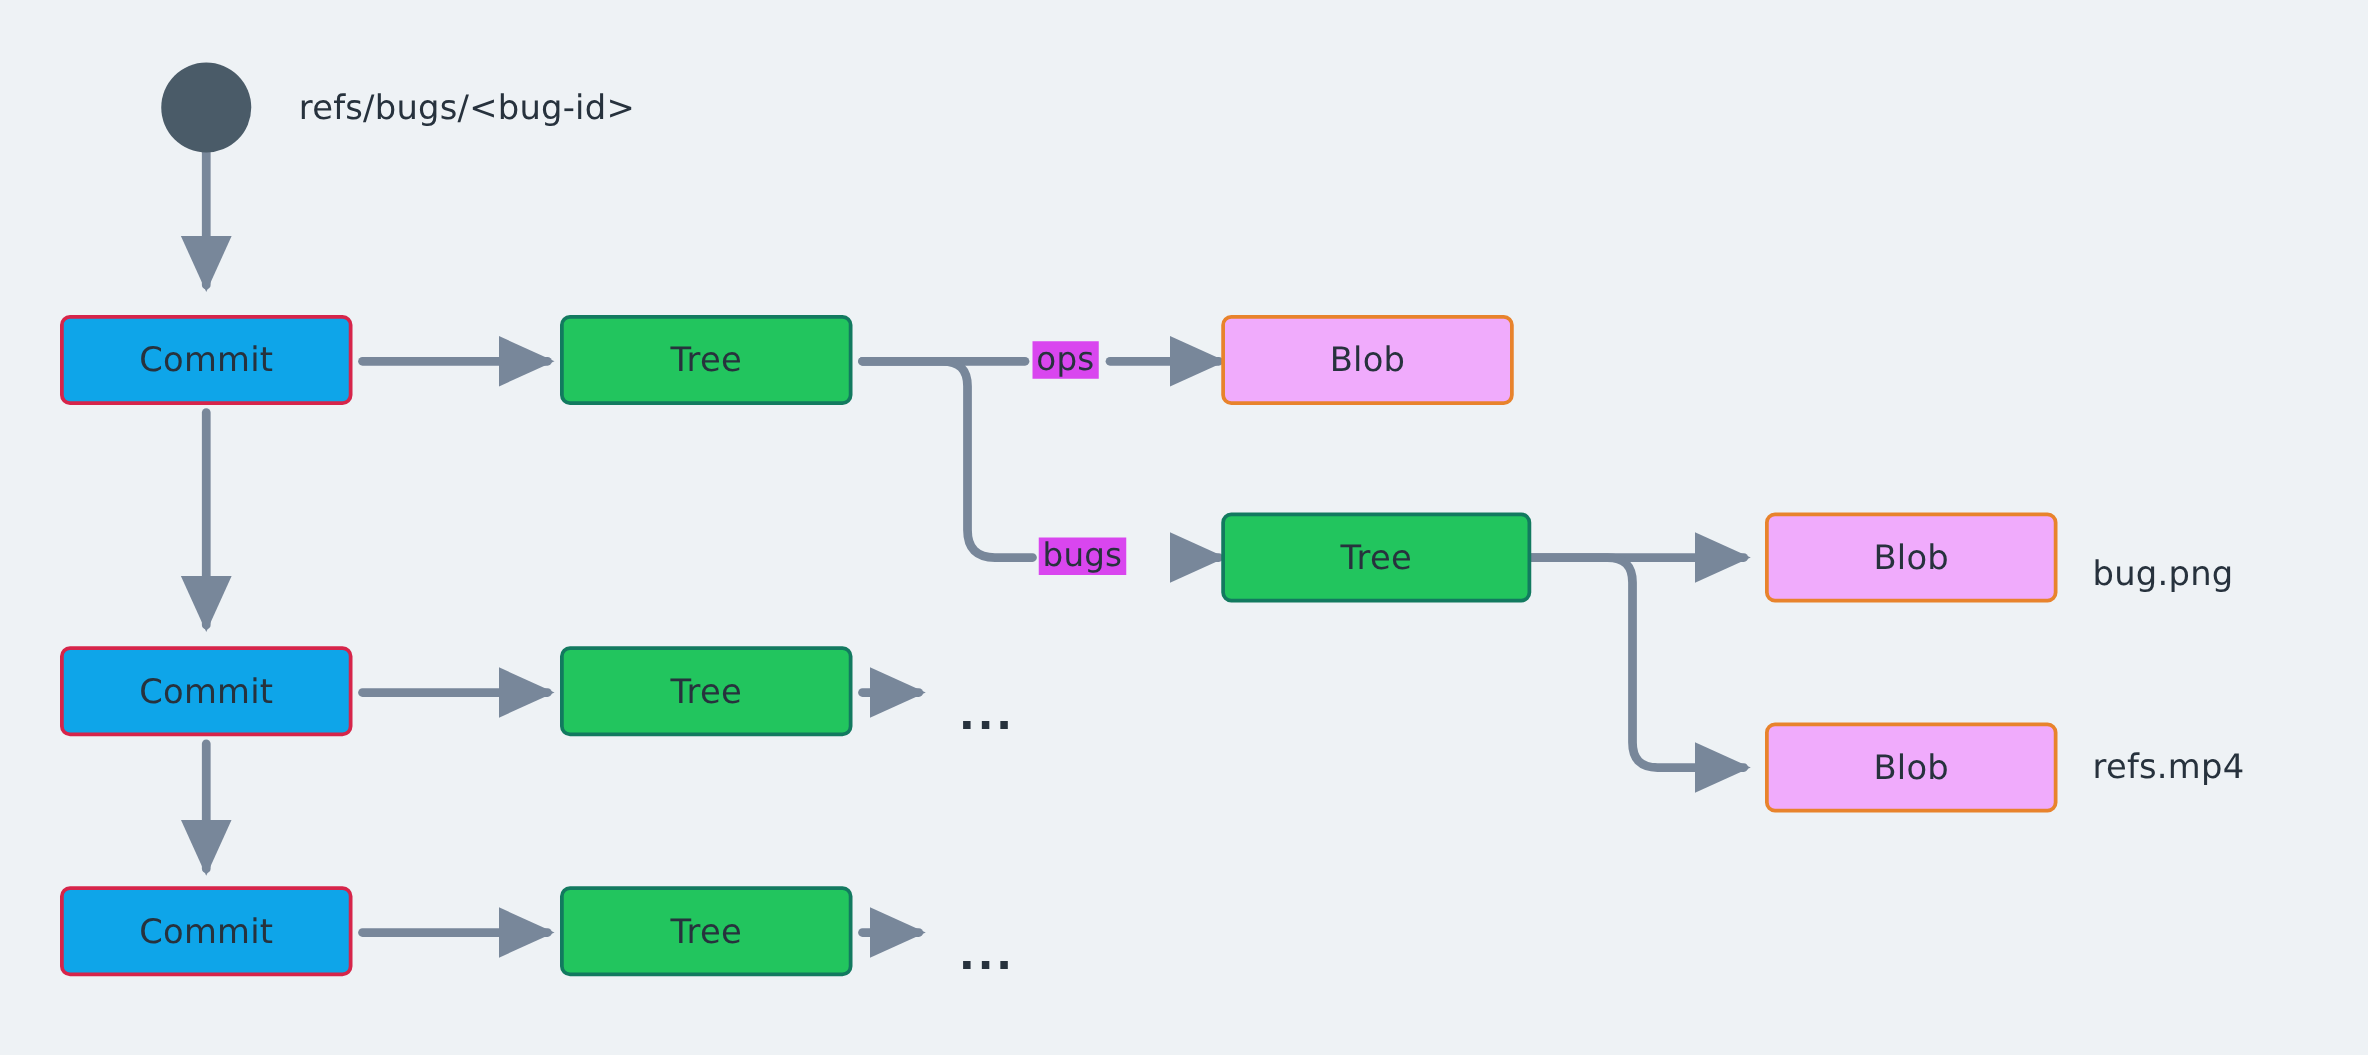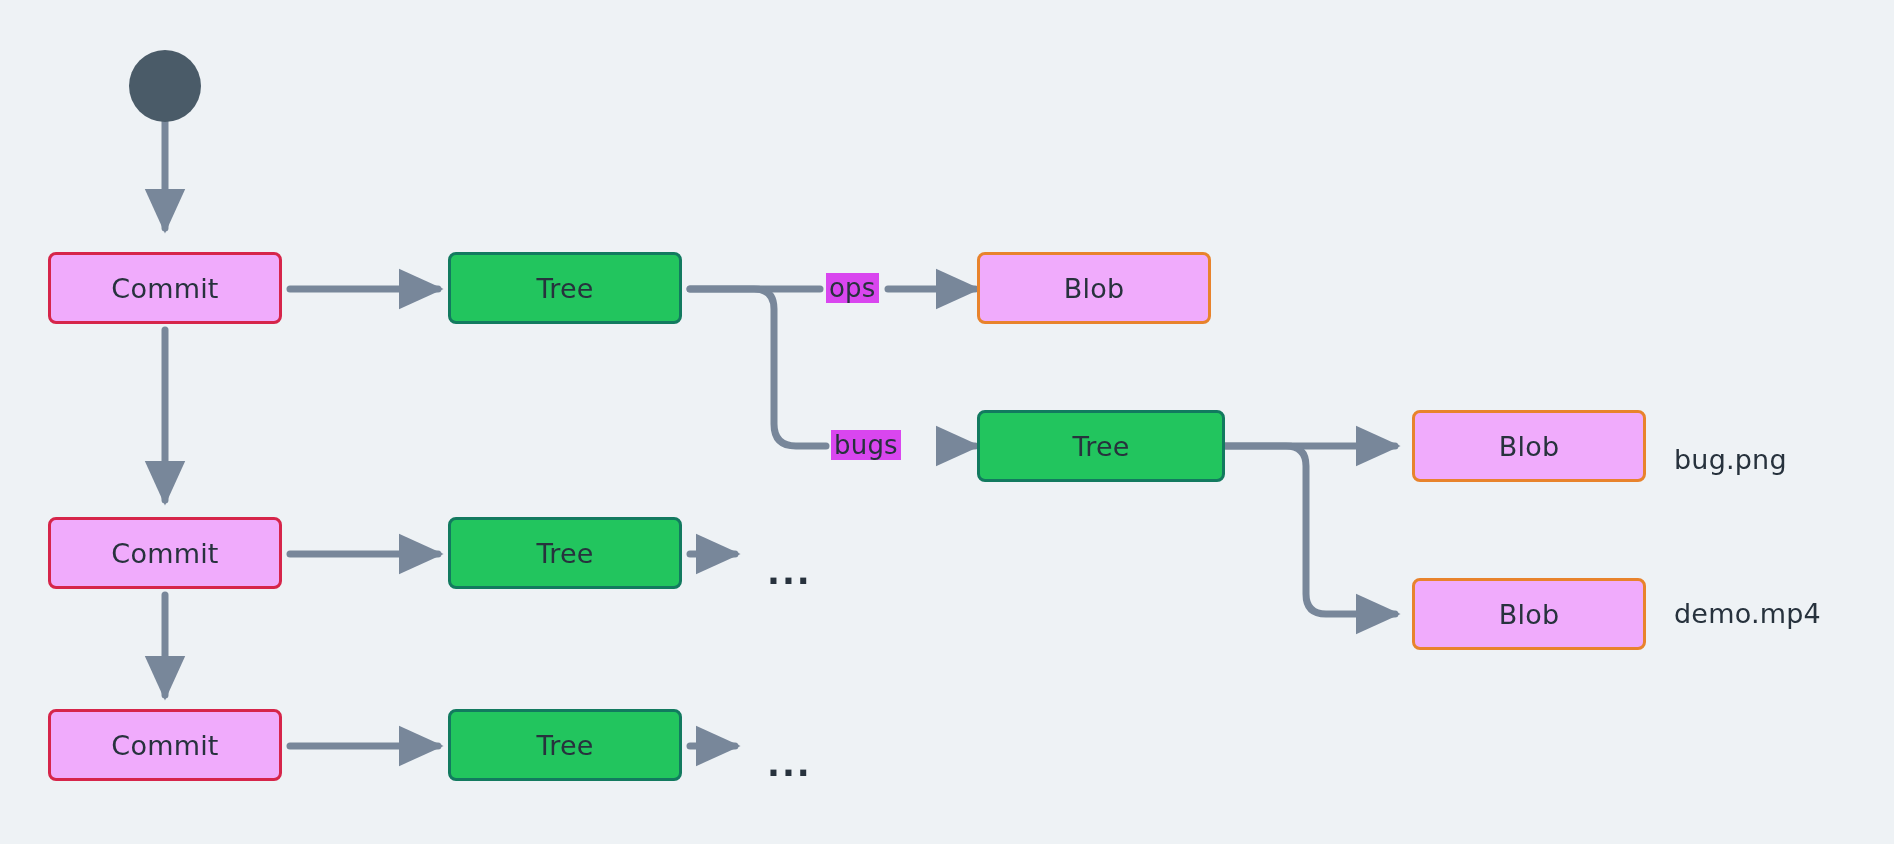--- a/index.html
+++ b/index.html
@@ -34,21 +34,21 @@
     align-items: center;
     justify-content: center;
     border-radius: 8px;
     border-width: 3px;
     border-style: solid;
     font-size: 27px;
     color: #27323d;
     letter-spacing: 0.2px;
   }
   .node-commit {
-    background: #f0abfc;
+    background: #0ea5e9;
     border-color: #d6254a;
   }
   .node-tree {
     background: #22c55e;
     border-color: #127a5f;
   }
   .node-blob {
     background: #f0abfc;
     border-color: #e8832c;
   }
@@ -112,20 +112,21 @@
 
     <path d="M690,554 L735,554" stroke="#78879a" stroke-width="7" fill="none" stroke-linecap="round" marker-end="url(#arrowhead)"></path>
     <path d="M690,746 L735,746" stroke="#78879a" stroke-width="7" fill="none" stroke-linecap="round" marker-end="url(#arrowhead)"></path>
 
     <path d="M1225,446 L1395,446" stroke="#78879a" stroke-width="7" fill="none" stroke-linecap="round" marker-end="url(#arrowhead)"></path>
     <path d="M1225,446 L1286,446 Q1306,446 1306,466 L1306,594 Q1306,614 1326,614 L1395,614" stroke="#78879a" stroke-width="7" fill="none" stroke-linecap="round" stroke-linejoin="round" marker-end="url(#arrowhead)"></path>
   </svg>
 
   <div class="ref-dot" style="left:129px; top:50px; width:72px; height:72px;"></div>
 
+  <div class="plain-label" style="left:239px; top:71px;">refs/bugs/&lt;bug-id&gt;</div>
 
   <div class="node node-commit" style="left:48px; top:252px; width:234px; height:72px;">
     <span>Commit</span>
   </div>
   <div class="node node-commit" style="left:48px; top:517px; width:234px; height:72px;">
     <span>Commit</span>
   </div>
   <div class="node node-commit" style="left:48px; top:709px; width:234px; height:72px;">
     <span>Commit</span>
   </div>
@@ -151,18 +152,18 @@
     <span>Blob</span>
   </div>
   <div class="node node-blob" style="left:1412px; top:578px; width:234px; height:72px;">
     <span>Blob</span>
   </div>
 
   <div class="edge-label" style="left:826px; top:273px;">ops</div>
   <div class="edge-label" style="left:831px; top:430px;">bugs</div>
 
   <div class="plain-label" style="left:1674px; top:444px;">bug.png</div>
-  <div class="plain-label" style="left:1674px; top:598px;">demo.mp4</div>
+  <div class="plain-label" style="left:1674px; top:598px;">refs.mp4</div>
 
   <div class="ellipsis" style="left:767px; top:555px;">...</div>
   <div class="ellipsis" style="left:767px; top:747px;">...</div>
 
 </div>
 
 </body></html>

